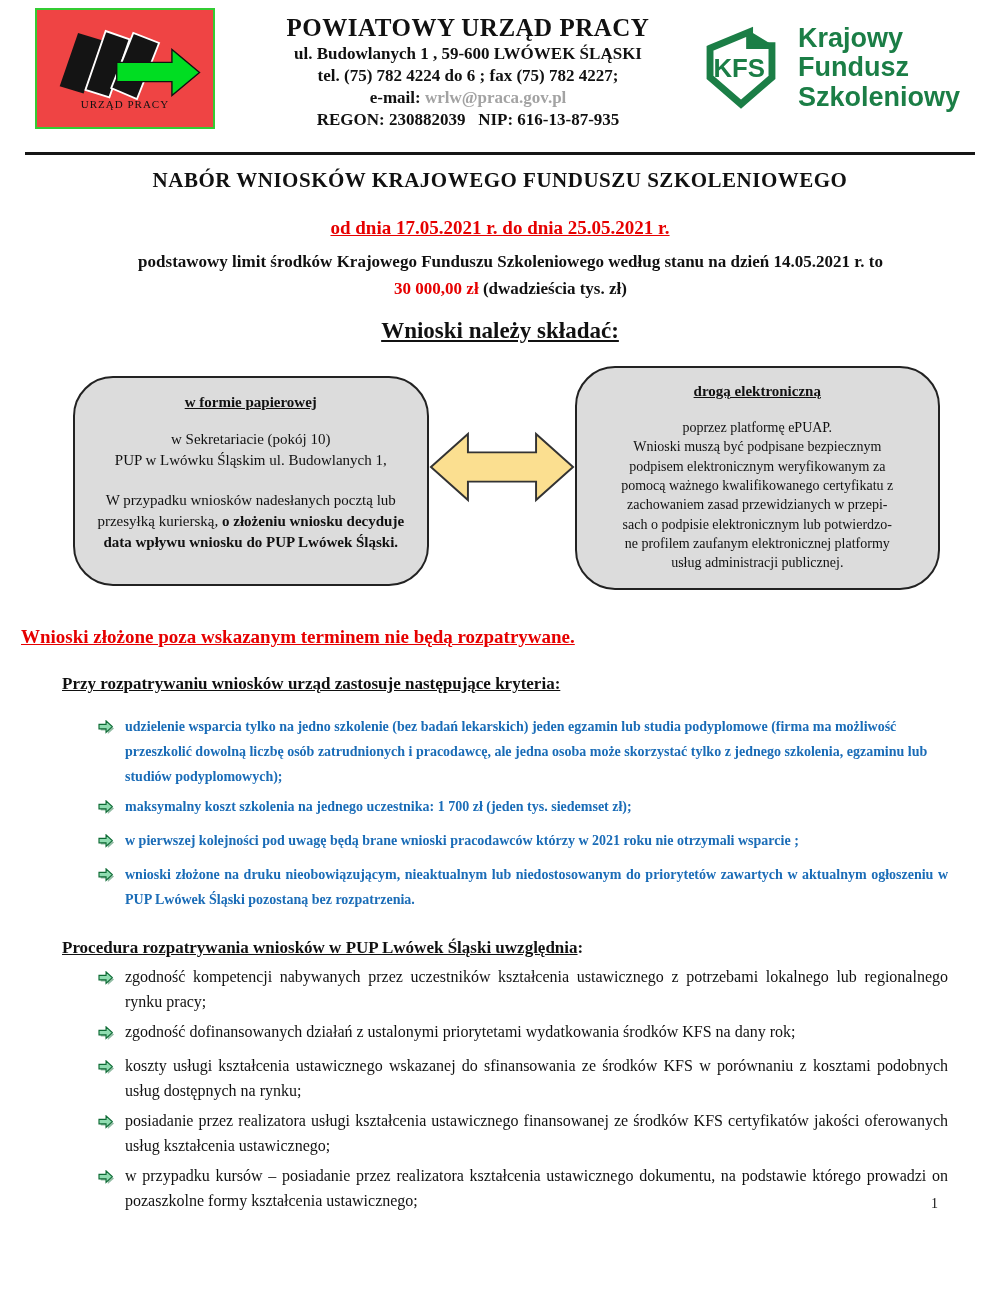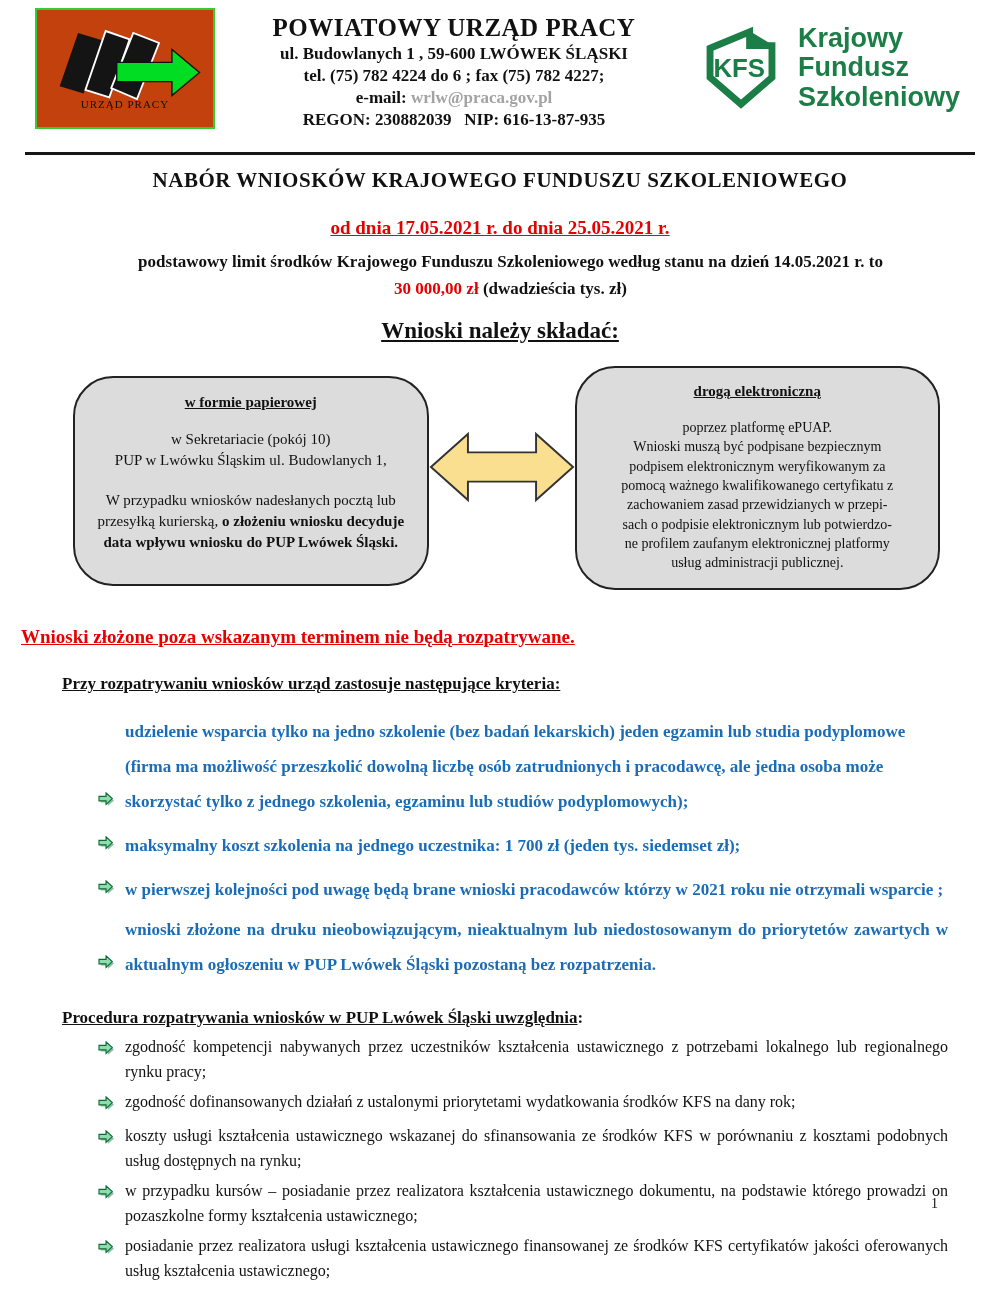--- a/index.html
+++ b/index.html
@@ -6,27 +6,27 @@
   html,body { background:#ffffff; }
   .page {
     position:relative; width:1000px; height:1294px; margin:0 auto;
     background:#ffffff; font-family:"Liberation Serif", serif; color:#111;
     overflow:hidden;
   }
 
   
   .logo-left {
     position:absolute; left:35px; top:8px; width:180px; height:121px;
-    border:2px solid #33cc33; background:#c2410c;
+    border:2px solid #33cc33; background:#ef4444;
     display:flex; flex-direction:column; align-items:center; justify-content:flex-start;
     padding-top:10px;
   }
   .logo-left .caption { font-size:11px; letter-spacing:1px; color:#111; margin-top:-14px; }
 
-  .header-center { position:absolute; left:224px; top:14px; width:460px; text-align:center; }
+  .header-center { position:absolute; left:238px; top:14px; width:460px; text-align:center; }
   .office-name { font-size:25px; font-weight:bold; letter-spacing:0.5px; }
   .hline { font-size:17px; font-weight:bold; margin-top:2px; }
   .email-gray { color:#a3a3a3; }
   .regon { white-space:pre; }
 
   .kfs-logo { position:absolute; left:698px; top:20px; display:flex; align-items:center; gap:14px; }
   .kfs-name { font-family:"Liberation Sans", sans-serif; font-weight:bold; font-size:27px;
               line-height:1.08; color:#1b7e46; }
 
   .rule { position:absolute; left:25px; top:152px; width:950px; height:3px; background:#161616; }
@@ -60,21 +60,21 @@
 
   .warning { text-align:left; margin-top:36px;padding-left:21px; }
   .warning span { color:#e60000; font-weight:bold; font-size:19px; text-decoration:underline; }
 
   .section-heading { margin:26px 60px 0 62px; font-size:17px; font-weight:bold; }
   .section-heading .u { text-decoration:underline; }
 
   ul.bullets { list-style:none; margin:20px 52px 0 98px; }
   ul.bullets li { display:flex; gap:10px; margin-bottom:5px; }
   ul.bullets .arrow-ico { flex:0 0 17px; margin-top:4px; }
-  .crit li { color:#1a6cb7; font-weight:bold; font-size:17px; line-height:35px;align-items:flex-end; }
+  .crit li { color:#1a6cb7; font-weight:bold; font-size:14px; line-height:25px; }
   .crit li.just span.txt { text-align:justify; }
   .proc { margin-top:6px !important; }
   .proc li { color:#111; font-size:16px; line-height:25px; margin-bottom:7px; }
   .proc li span.txt { text-align:justify; }
   ul.bullets span.txt { display:block; flex:1; }
 
   .page-num { position:absolute; right:62px; top:1196px; font-size:14px; color:#111; }
 </style>
 </head>
 <body>
@@ -235,30 +235,30 @@
         </span>
         <span class="txt">koszty usługi kształcenia ustawicznego wskazanej do sfinansowania ze środków KFS w porównaniu z kosztami podobnych usług dostępnych na rynku;</span>
       </li>
       <li>
         <span class="arrow-ico">
           <svg width="17" height="15" viewBox="0 0 19 17">
               <polygon points="3,7 11,7 11,3 18,9.5 11,16 11,12 3,12" fill="#0e6b35" opacity="0.45"></polygon>
               <polygon points="1,5 9,5 9,1 16,7.5 9,14 9,10 1,10" fill="#8fdcb0" stroke="#0e6b35" stroke-width="1.3"></polygon>
             </svg>
         </span>
+        <span class="txt">posiadanie przez realizatora usługi kształcenia ustawicznego finansowanej ze środków KFS certyfikatów jakości oferowanych usług kształcenia ustawicznego;</span>
+      </li>
+      <li>
+        <span class="arrow-ico">
+          <svg width="17" height="15" viewBox="0 0 19 17">
+              <polygon points="3,7 11,7 11,3 18,9.5 11,16 11,12 3,12" fill="#0e6b35" opacity="0.45"></polygon>
+              <polygon points="1,5 9,5 9,1 16,7.5 9,14 9,10 1,10" fill="#8fdcb0" stroke="#0e6b35" stroke-width="1.3"></polygon>
+            </svg>
+        </span>
         <span class="txt">w przypadku kursów – posiadanie przez realizatora kształcenia ustawicznego dokumentu, na podstawie którego prowadzi on pozaszkolne formy kształcenia ustawicznego;</span>
       </li>
-      <li>
-        <span class="arrow-ico">
-          <svg width="17" height="15" viewBox="0 0 19 17">
-              <polygon points="3,7 11,7 11,3 18,9.5 11,16 11,12 3,12" fill="#0e6b35" opacity="0.45"></polygon>
-              <polygon points="1,5 9,5 9,1 16,7.5 9,14 9,10 1,10" fill="#8fdcb0" stroke="#0e6b35" stroke-width="1.3"></polygon>
-            </svg>
-        </span>
-        <span class="txt">posiadanie przez realizatora usługi kształcenia ustawicznego finansowanej ze środków KFS certyfikatów jakości oferowanych usług kształcenia ustawicznego;</span>
-      </li>
     </ul>
 
   </div>
 
   <div class="page-num">1</div>
 
 </div>
 
 </body></html>

